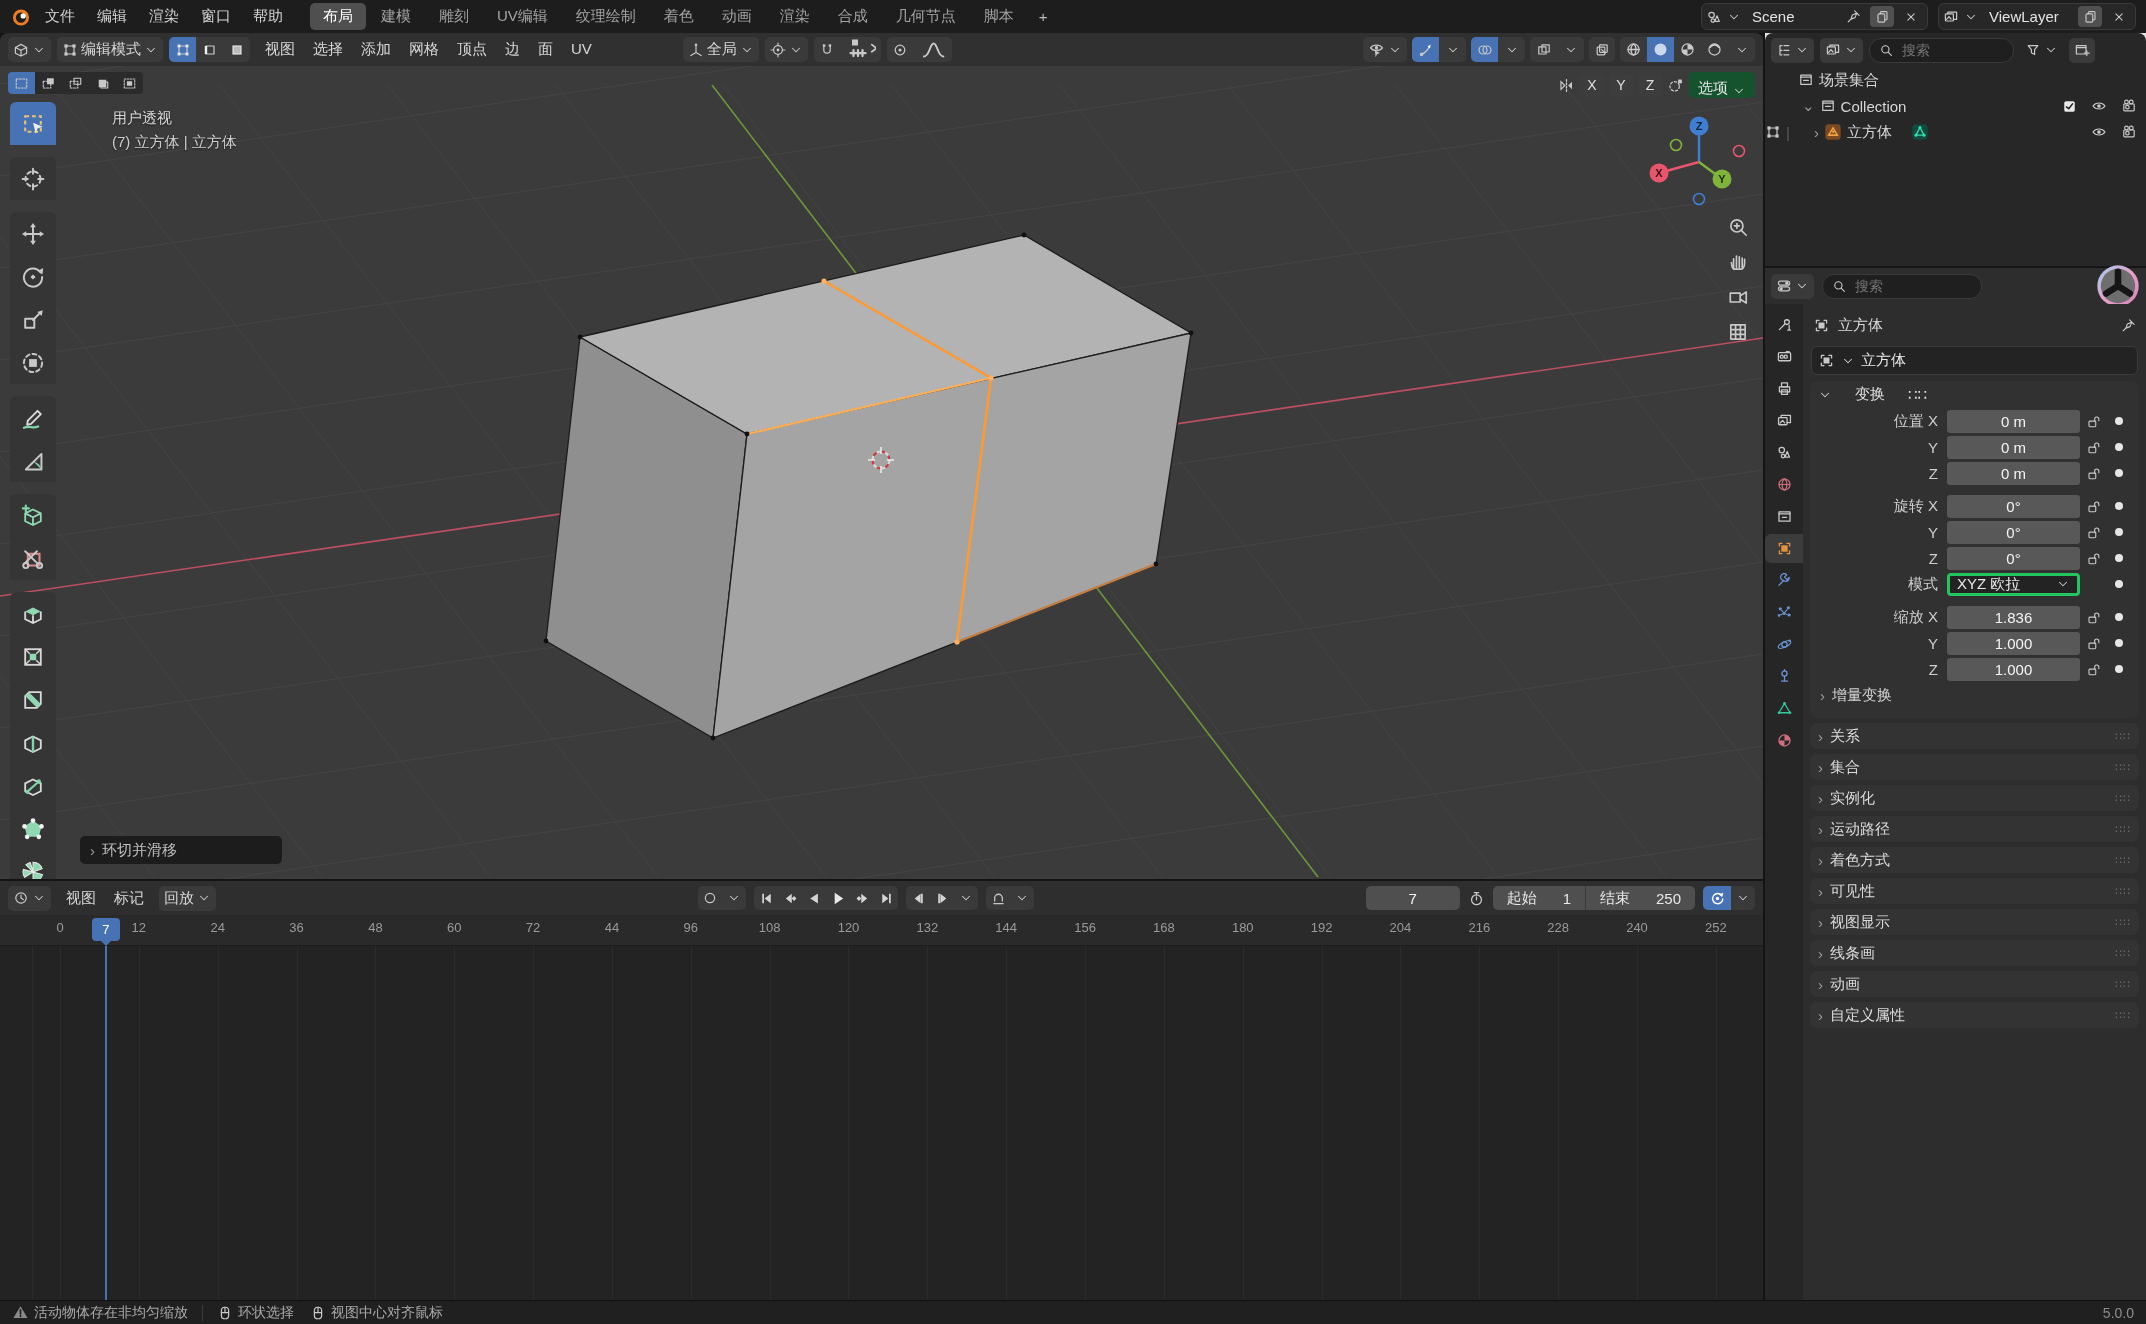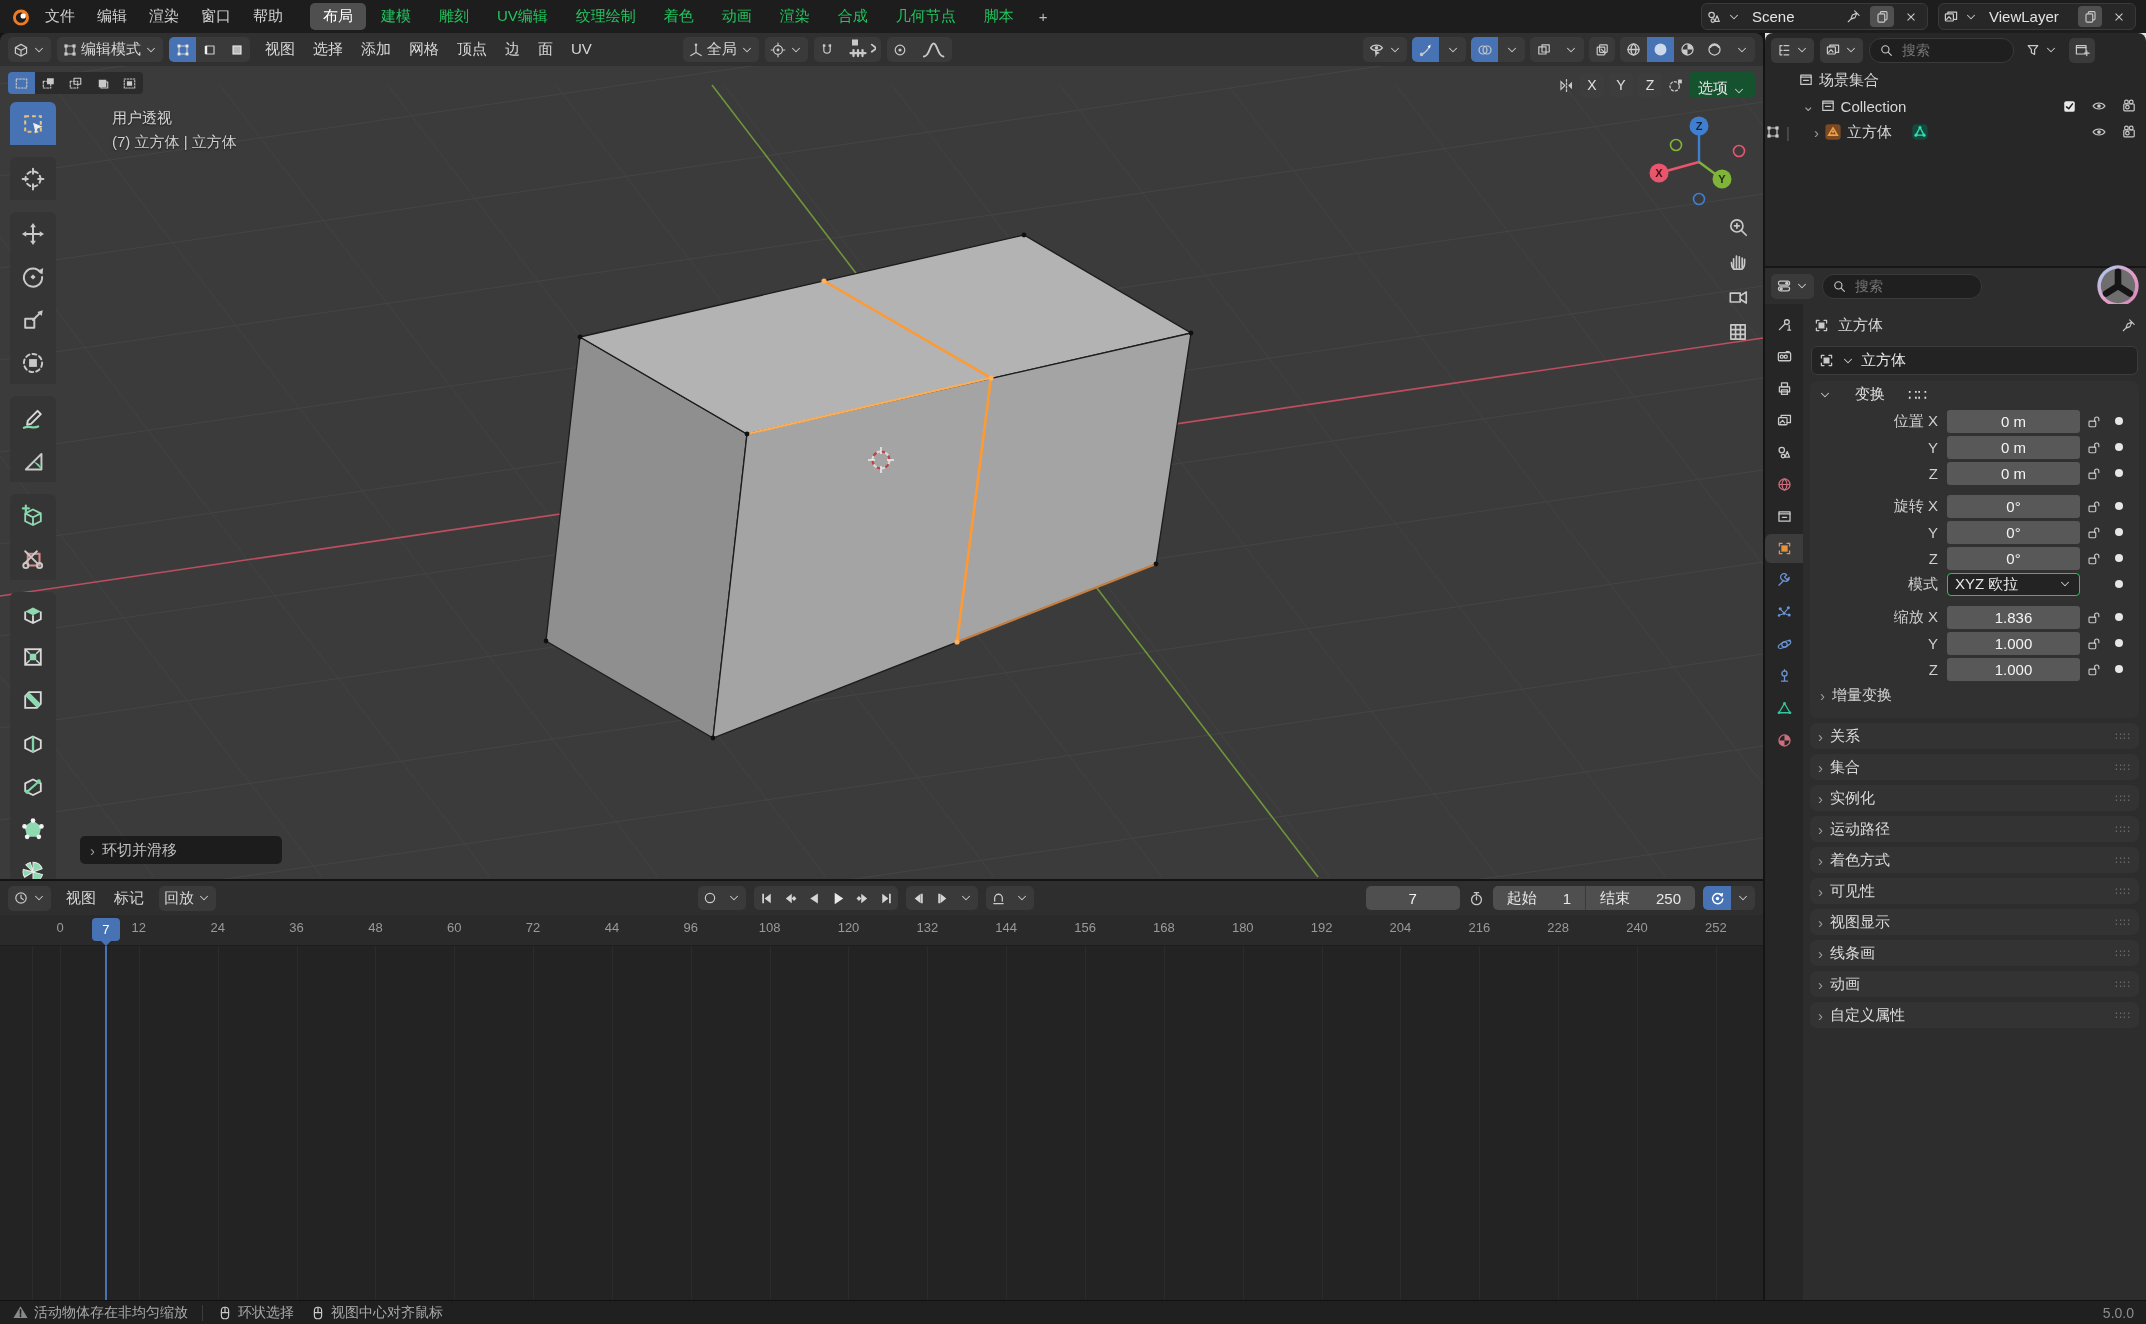--- a/index.html
+++ b/index.html
@@ -5,21 +5,21 @@
   html,body{margin:0;padding:0;background:#101010;}
   #root{position:relative;width:2146px;height:1324px;background:#141414;overflow:hidden;
         font-family:"Liberation Sans","DejaVu Sans",sans-serif;color:#d6d6d6;font-size:15px;
         -webkit-user-select:none;user-select:none;}
   svg.ic{display:block}
   .st{stroke:#c9c9c9;fill:none;stroke-width:1.5;stroke-linecap:round;stroke-linejoin:round}
   
   #topbar{position:absolute;left:0;top:0;width:2146px;height:33px;background:#1d1d1d;display:flex;align-items:center;padding:0 10px;box-sizing:border-box;gap:2px;}
   .menu-item{padding:3px 11px;border-radius:4px;color:#d2d2d2;cursor:default;}
   #ws-tabs{display:flex;align-items:center;margin-left:14px;gap:2px;}
-  .ws-tab{padding:4px 13px;border-radius:5px;color:#22c55e;}
+  .ws-tab{padding:4px 13px;border-radius:5px;color:#a3a3a3;}
   .ws-tab.active{background:#4f4f4f;color:#fff;}
   .ws-add{padding:2px 10px;color:#bdbdbd;}
   #topbar-right{margin-left:auto;display:flex;gap:10px;align-items:flex-end;}
   .id-widget{display:flex;align-items:center;background:#272727;border:1px solid #3a3a3a;border-radius:6px;height:25px;padding:0 4px;gap:5px;}
   .id-widget .lbl{color:#e3e3e3;padding:0 6px;min-width:78px;}
   .wbtn{width:24px;height:21px;display:flex;align-items:center;justify-content:center;border-radius:4px;}
   .wbtn.copy{background:#505050;}
   
   #vp-header{position:absolute;left:0;top:33px;width:1763px;height:33px;background:#303030;display:flex;align-items:center;padding:0 8px;box-sizing:border-box;gap:6px;border-radius:8px 8px 0 0;}
   .hbtn{height:25px;display:flex;align-items:center;gap:3px;padding:0 5px;border-radius:5px;background:#3a3a3a;}
@@ -82,21 +82,21 @@
   #prop-content{position:absolute;left:38px;top:36px;right:0;bottom:0;background:#2d2d2d;overflow:hidden;}
   #breadcrumb{display:flex;align-items:center;gap:8px;height:30px;padding:6px 10px 0 10px;color:#dadada;}
   #name-row{display:flex;align-items:center;gap:6px;margin:6px 8px;background:#232323;border:1px solid #3c3c3c;border-radius:6px;height:27px;padding:0 6px;color:#e8e8e8;}
   .panel{background:#333333;border-radius:7px;margin:5px 7px;min-height:26px;display:flex;align-items:center;gap:7px;padding:0 8px;color:#dcdcdc;}
   .panel .dots{margin-left:auto;color:#6f6f6f;font-size:11px;letter-spacing:1px;}
   #transform-panel{background:#313131;border-radius:7px;margin:5px 7px;padding-bottom:10px;}
   #transform-panel .phead{display:flex;align-items:center;gap:23px;height:27px;padding:0 8px;color:#e2e2e2;}
   .trow{display:flex;align-items:center;height:26px;padding-right:8px;}
   .trow .lab{width:128px;text-align:right;margin-right:9px;color:#cfcfcf;flex:0 0 auto;}
   .vfield{width:133px;height:23px;background:#585858;border-radius:3px;display:flex;align-items:center;justify-content:center;color:#f4f4f4;flex:0 0 auto;}
-  .vdrop{width:133px;height:23px;background:#232323;border:1px solid #22c55e;border-radius:4px;display:flex;align-items:center;color:#e8e8e8;padding:0 7px;box-sizing:border-box;flex:0 0 auto;}
+  .vdrop{width:133px;height:23px;background:#232323;border:3px solid #22c55e;border-radius:4px;display:flex;align-items:center;color:#e8e8e8;padding:0 7px;box-sizing:border-box;flex:0 0 auto;}
   .vdrop .cv{margin-left:auto;}
   .lockslot{width:26px;display:flex;justify-content:center;flex:0 0 auto;}
   .dotslot{width:26px;display:flex;justify-content:center;flex:0 0 auto;}
   .dot{width:8px;height:8px;border-radius:50%;background:#e6e6e6;}
   .subrow{display:flex;align-items:center;gap:7px;height:26px;padding:0 10px;color:#d6d6d6;}
   
   #statusbar{position:absolute;left:0;top:1300px;width:2146px;height:24px;background:#202020;border-top:1px solid #101010;display:flex;align-items:center;padding:0 12px;box-sizing:border-box;gap:14px;color:#a9a9a9;font-size:14px;}
   .sdiv{width:1px;height:16px;background:#3c3c3c;}
   #sb-version{margin-left:auto;color:#8d8d8d;}
   .hintitem{display:flex;align-items:center;gap:5px;}

